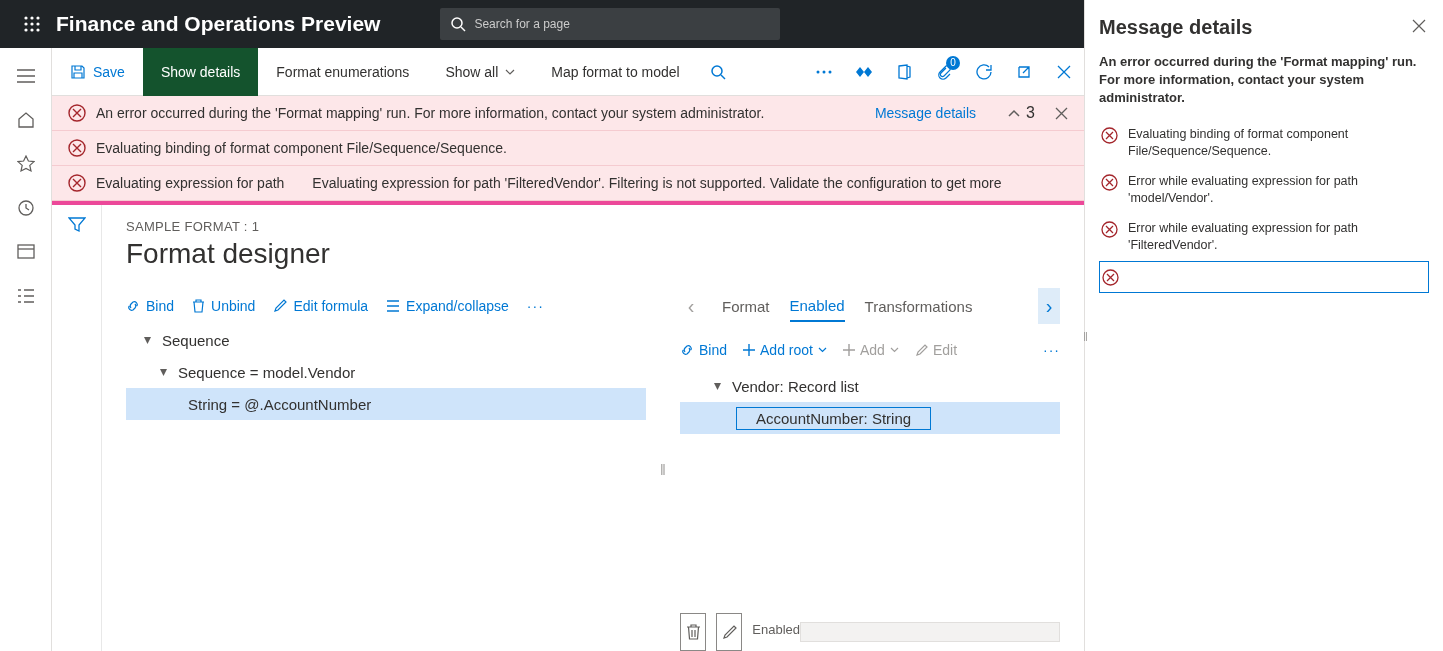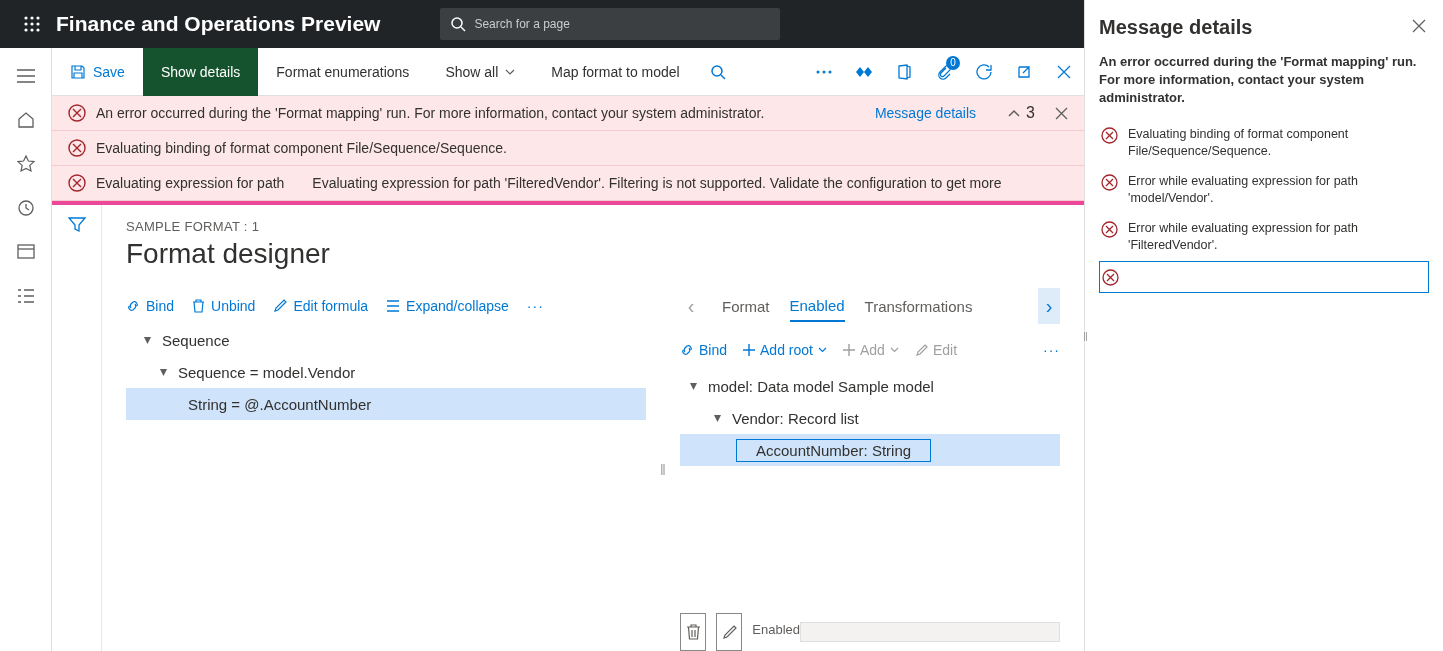--- a/index.html
+++ b/index.html
@@ -392,28 +392,20 @@
               </span>
             <span class="rp-item dis">
                 <svg width="13" height="13" viewBox="0 0 13 13">
                   <path d="M2 11l1-3 7-7 2 2-7 7-3 1z" stroke="#a19f9d" stroke-width="1.2" fill="none"></path>
                 </svg>
                 <span>Edit</span>
               </span>
             <span class="more-dots" style="margin-left:auto;">···</span>
           </div>
           <div class="tree">
-            <div class="tree-row" style="padding-left:6px;">
-                <span class="caret">
-                  <svg width="9" height="9" viewBox="0 0 9 9">
-                    <path d="M1 1h7L4.5 8z" fill="#605e5c"></path>
-                  </svg>
-                </span>
-                <span>model: Data model Sample model</span>
-              </div>
             <div class="tree-row" style="padding-left:30px;">
                 <span class="caret">
                   <svg width="9" height="9" viewBox="0 0 9 9">
                     <path d="M1 1h7L4.5 8z" fill="#605e5c"></path>
                   </svg>
                 </span>
                 <span>Vendor: Record list</span>
               </div>
             <div class="tree-row rsel" style="padding-left:56px;">
                 <span class="acct-box">AccountNumber: String</span>

